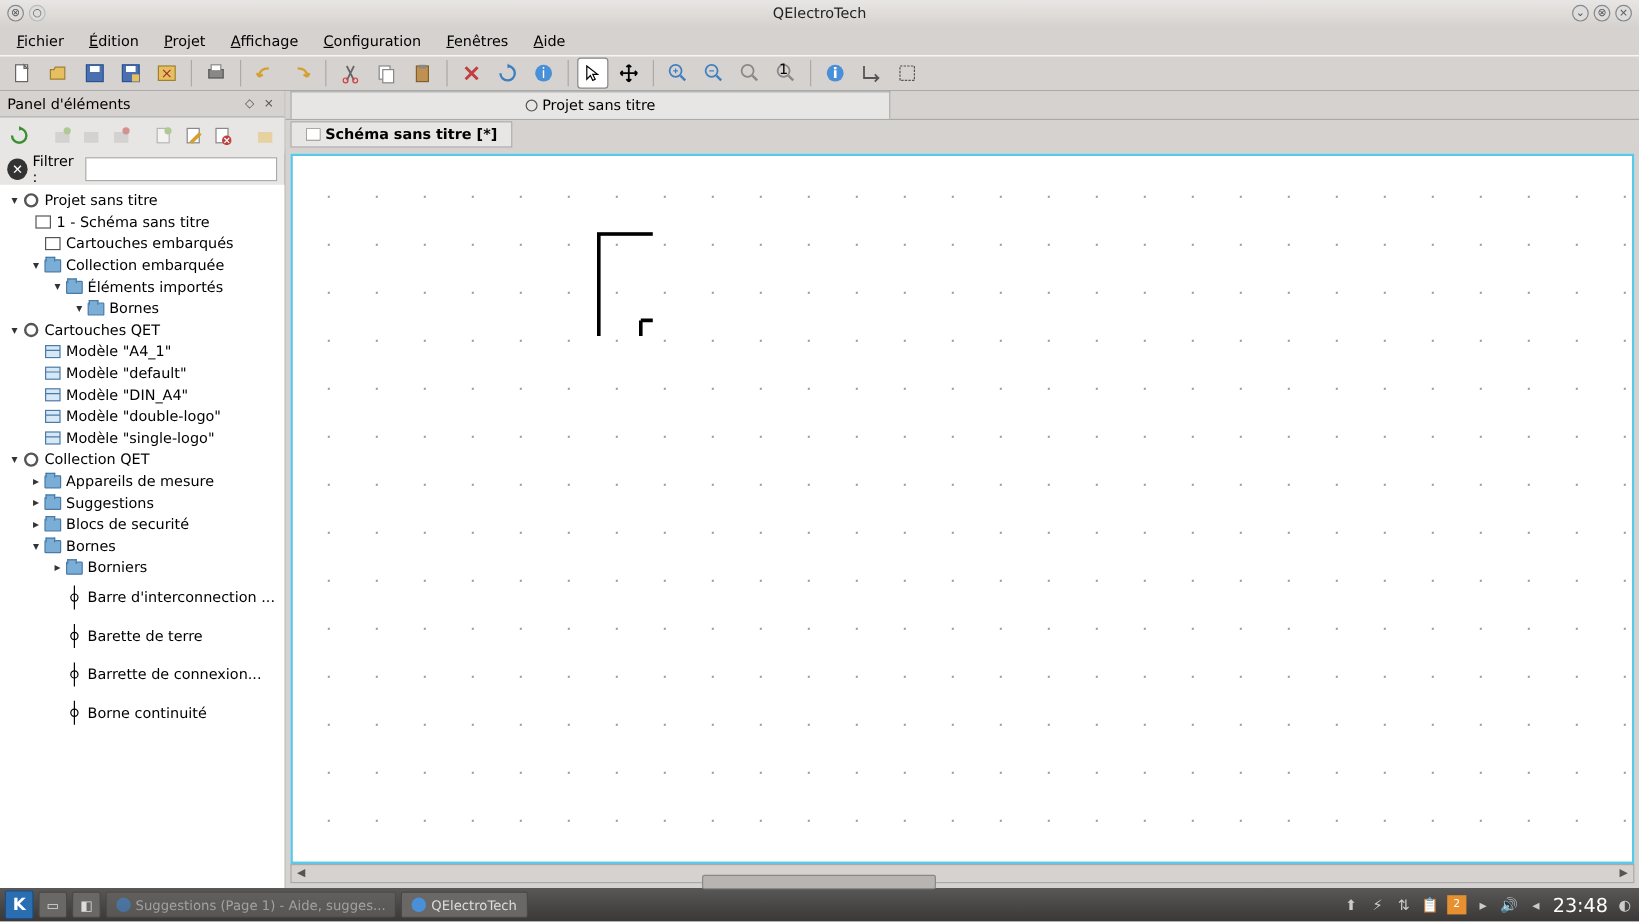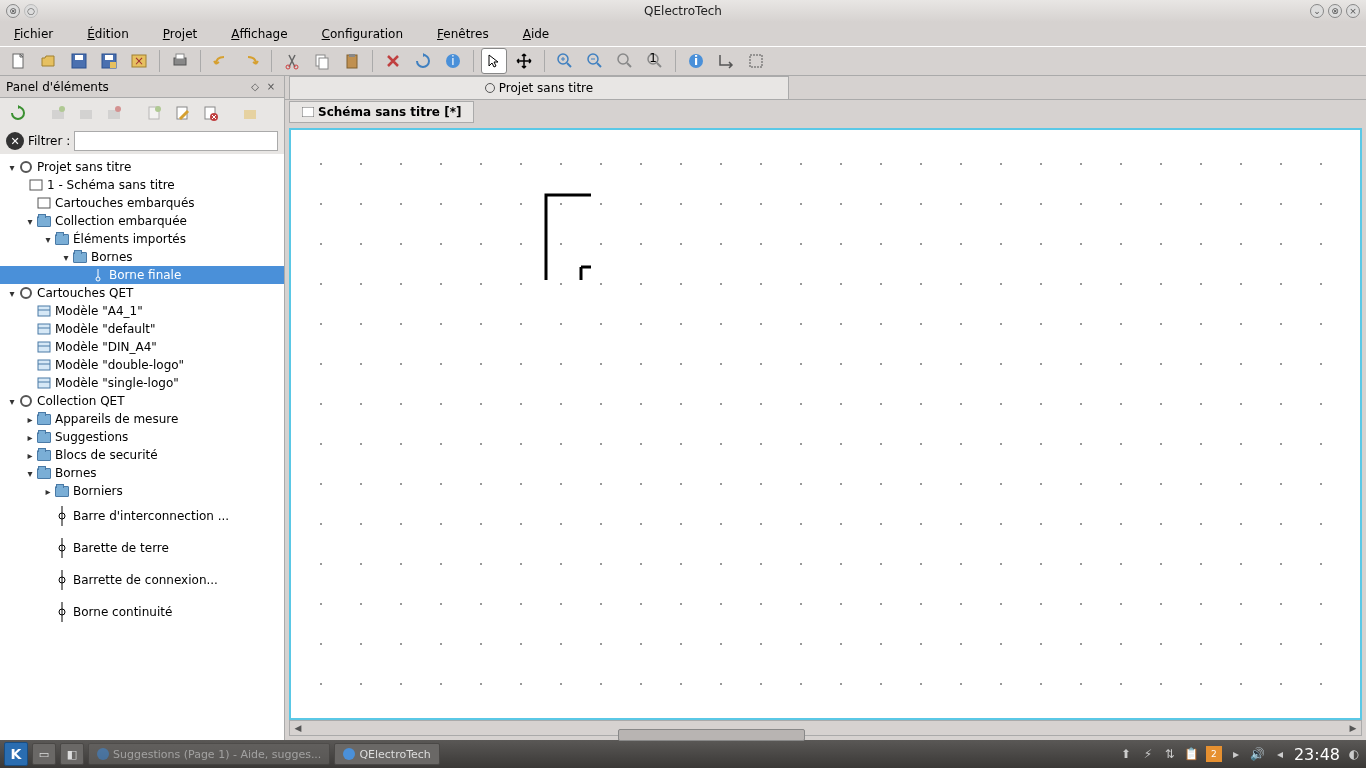--- a/index.html
+++ b/index.html
@@ -2,28 +2,28 @@
 <html><head>
 <meta charset="utf-8">
 <style>
 * { margin:0; padding:0; box-sizing:border-box; font-family:"DejaVu Sans",sans-serif; font-size:12px; }
 body { background:#d6d2d0; width:1366px; height:768px; overflow:hidden; display:flex; flex-direction:column; }
 .titlebar { height:22px; background:linear-gradient(#e8e6e4,#d6d2d0); display:flex; align-items:center; padding:0 6px; position:relative; }
 .titlebar .wbtn { width:14px; height:14px; border:1px solid #888; border-radius:50%; margin-right:4px; background:#ddd; display:flex; align-items:center; justify-content:center; font-size:9px; color:#555;}
 .titlebar .title { position:absolute; left:0; right:0; text-align:center; font-size:12px; color:#222; }
 .titlebar .right { margin-left:auto; display:flex; gap:4px; }
 .titlebar .right .wbtn{margin:0;}
-.menubar { height:24px; background:#d6d2d0; display:flex; align-items:center; padding:0 6px; gap:18px;}
+.menubar { height:24px; background:#d6d2d0; display:flex; align-items:center; padding:0 6px; gap:5px;}
 .menubar .mitem { padding:2px 8px; cursor:pointer; }
 .menubar .mitem u{text-decoration:underline;}
 .toolbar { height:30px; background:#d6d2d0; border-top:1px solid #fff; border-bottom:1px solid #aaa; display:flex; align-items:center; padding:0 6px; gap:4px;}
 .tbtn { width:26px; height:26px; display:flex; align-items:center; justify-content:center; border-radius:3px; cursor:pointer;}
 .tsep{width:1px;height:22px;background:#aaa;margin:0 3px;}
 .body { display:flex; flex:1; min-height:0; }
-.panel { width:285px; background:#e8e6e4; border-right:1px solid #aaa; display:flex; flex-direction:column; }
+.panel { width:238px; background:#e8e6e4; border-right:1px solid #aaa; display:flex; flex-direction:column; }
 .panel-title { height:22px; display:flex; align-items:center; padding:0 6px; font-size:12px; border-bottom:1px solid #aaa; background:#d6d2d0;}
 .panel-title .pbtns{margin-left:auto;display:flex;gap:2px;}
 .panel-title .pbtn{width:14px;height:14px;display:flex;align-items:center;justify-content:center;font-size:10px;color:#555;cursor:pointer;}
 .panel-toolbar { height:30px; display:flex; align-items:center; padding:0 6px; gap:4px; background:#e8e6e4;}
 .panel-toolbar .tbtn{width:24px;height:24px;}
 .filter-row{height:26px;display:flex;align-items:center;padding:0 6px;gap:4px;}
 .filter-row .clr{width:18px;height:18px;border-radius:50%;background:#333;color:#fff;display:flex;align-items:center;justify-content:center;font-size:11px;cursor:pointer;}
 .filter-row input{flex:1;height:20px;border:1px solid #aaa;background:#fff;padding:0 4px;}
 .tree { flex:1; overflow-y:auto; background:#fff; padding:4px 0;}
 .tree-item{display:flex;align-items:center;height:18px;cursor:pointer;white-space:nowrap;}
@@ -334,30 +334,20 @@
             <div class="folder"></div>
           </span>
           <span>Éléments importés</span>
         </div>
         <div class="tree-item" style="padding-left: 60px;">
           <span class="tw">▾</span>
           <span class="ico">
             <div class="folder"></div>
           </span>
           <span>Bornes</span>
-        </div>
-        <div class="tree-item sel" style="padding-left: 78px;">
-          <span class="tw"></span>
-          <span class="ico">
-            <svg width="12" height="16">
-              <line x1="6" y1="2" x2="6" y2="10" stroke="#fff"></line>
-              <circle cx="6" cy="12" r="2" fill="none" stroke="#fff"></circle>
-            </svg>
-          </span>
-          <span>Borne finale</span>
         </div>
         <div class="tree-item" style="padding-left: 6px;">
           <span class="tw">▾</span>
           <span class="ico">
             <div class="gear"></div>
           </span>
           <span>Cartouches QET</span>
         </div>
         <div class="tree-item" style="padding-left: 24px;">
           <span class="tw"></span>

